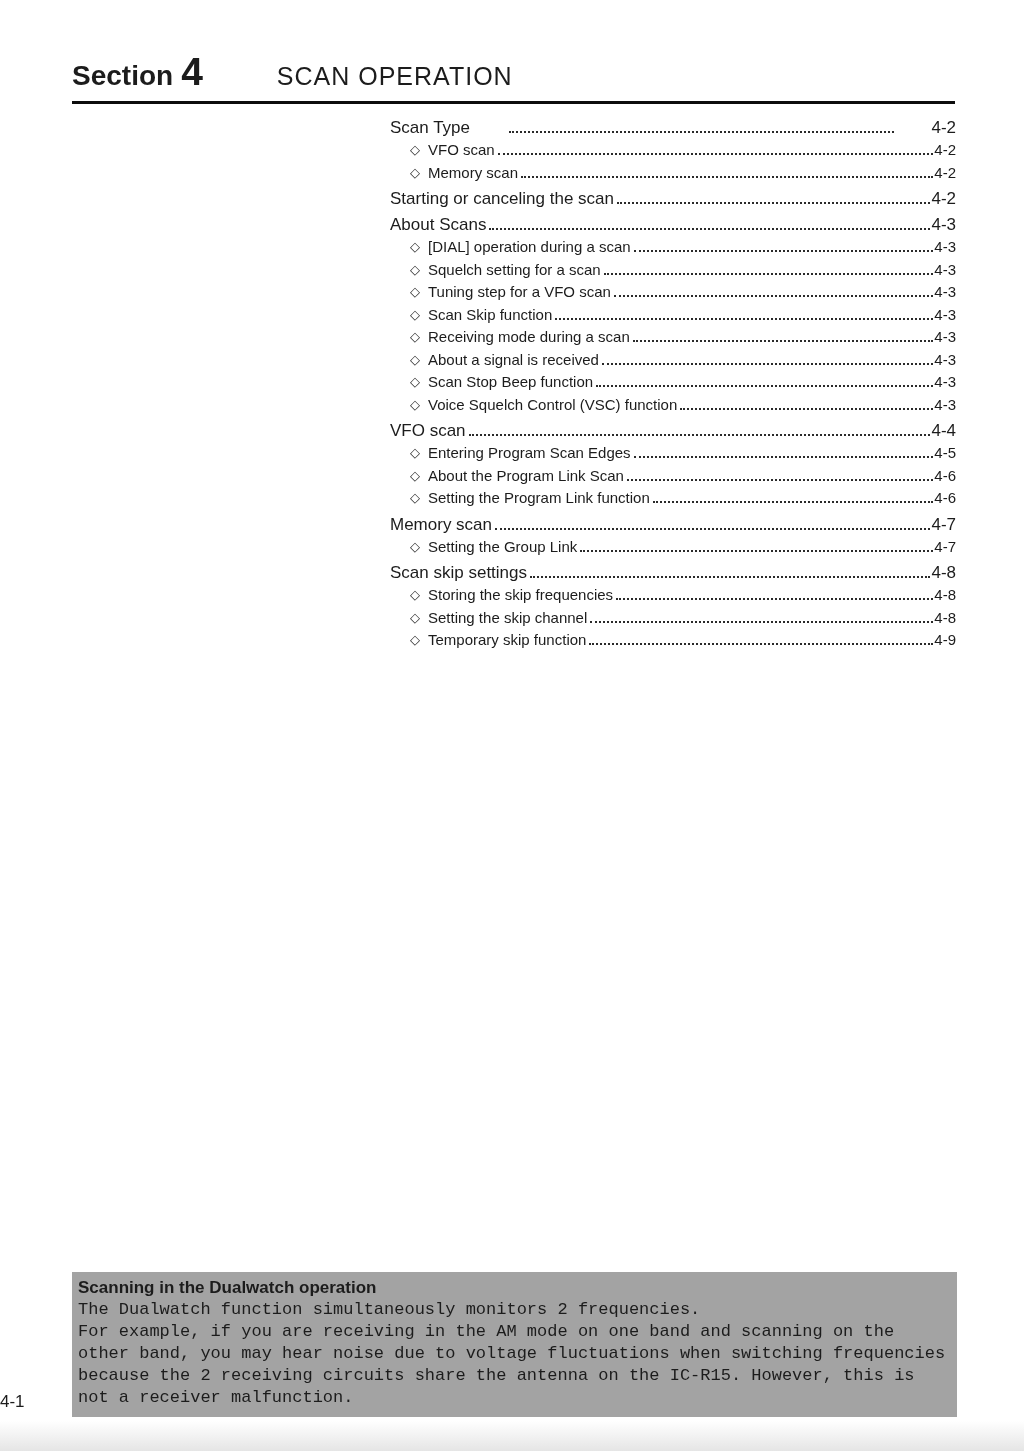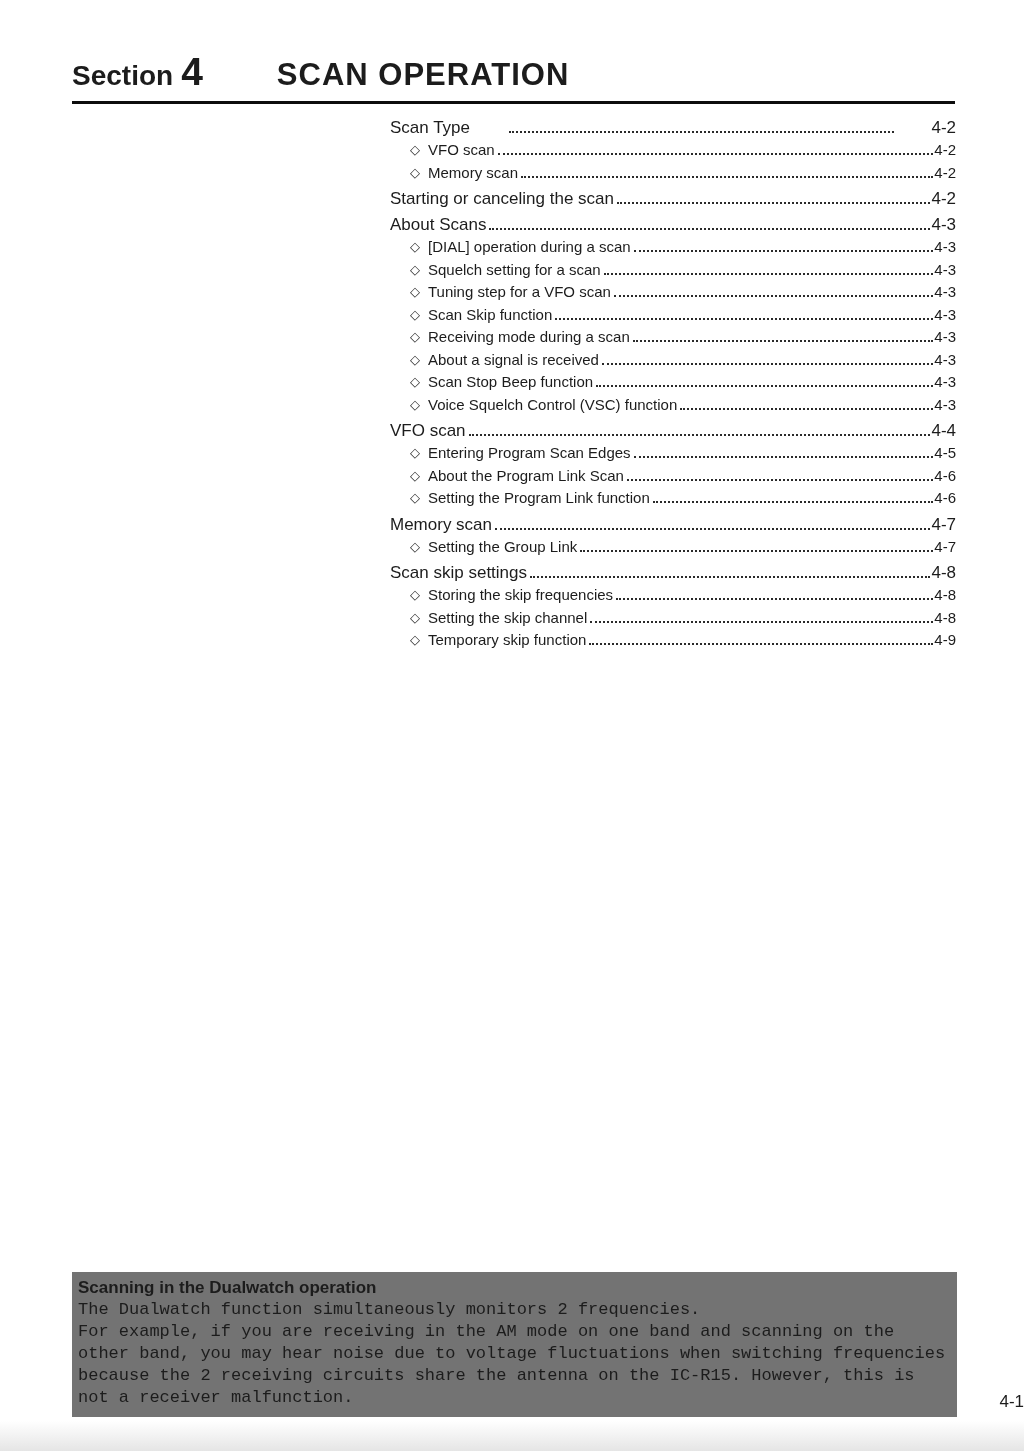--- a/index.html
+++ b/index.html
@@ -32,22 +32,22 @@
     font-size: 28px;
     font-weight: bold;
     letter-spacing: 0px;
   }
   .section-number {
     font-size: 39px;
     font-weight: bold;
     margin-left: 8px;
   }
   .header-title {
-    font-size: 31px;
-    font-weight: bold;
+    font-size: 25px;
+    font-weight: normal;
     margin-left: 74px;
     letter-spacing: 1px;
   }
 
   
   .toc {
     position: absolute;
     left: 390px;
     top: 117px;
     width: 566px;
@@ -108,21 +108,21 @@
     font-weight: normal;
     font-family: Liberation Mono, monospace;
   }
 
   
   .footer-page-number {
     position: absolute;
     left: 0;
     top: 1392px;
     width: 100%;
-    text-align: right;
+    text-align: left;
     font-size: 17px;
   }
 
   .page-bottom-shade {
     position: absolute;
     left: 0;
     bottom: 0;
     width: 100%;
     height: 30px;
     background: linear-gradient(to bottom, rgba(180,180,180,0), rgba(180,180,180,0.35));
@@ -268,21 +268,21 @@
         <span class="toc-page">4-8</span>
       </div>
       <div class="toc-row level1">
         <span class="toc-bullet">◇</span>
         <span class="toc-label">Temporary skip function</span>
         <span class="toc-dots"></span>
         <span class="toc-page">4-9</span>
       </div>
     </div>
 
-  <div class="note-box" style="background: #737373;">
+  <div class="note-box" style="background: #a3a3a3;">
     <div class="note-title">Scanning in the Dualwatch operation</div>
     <div class="note-line">The Dualwatch function simultaneously monitors 2 frequencies.</div>
     <div class="note-paragraph">For example, if you are receiving in the AM mode on one band and scanning on the other band, you may hear noise due to voltage fluctuations when switching frequencies because the 2 receiving circuits share the antenna on the IC-R15. However, this is not a receiver malfunction.</div>
   </div>
 
   <div class="footer-page-number">4-1</div>
 
   <div class="page-bottom-shade"></div>
 
 </div>

